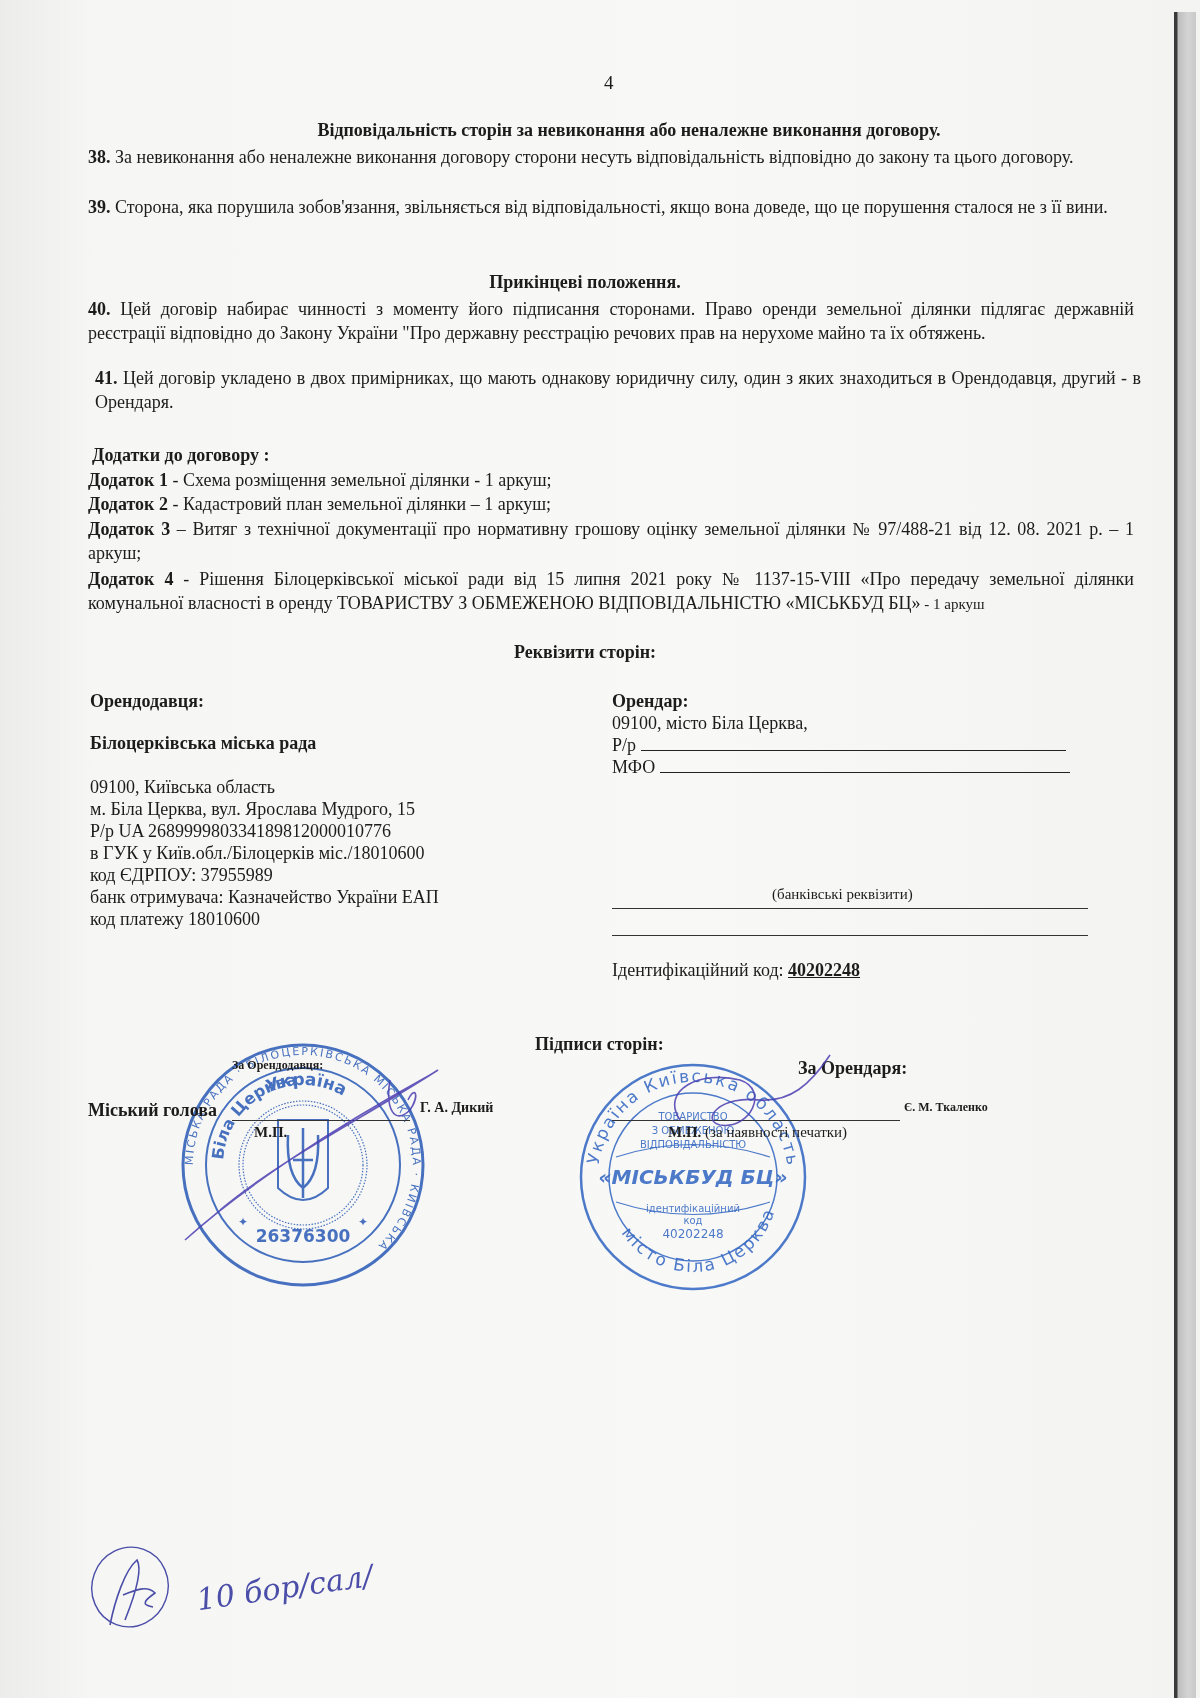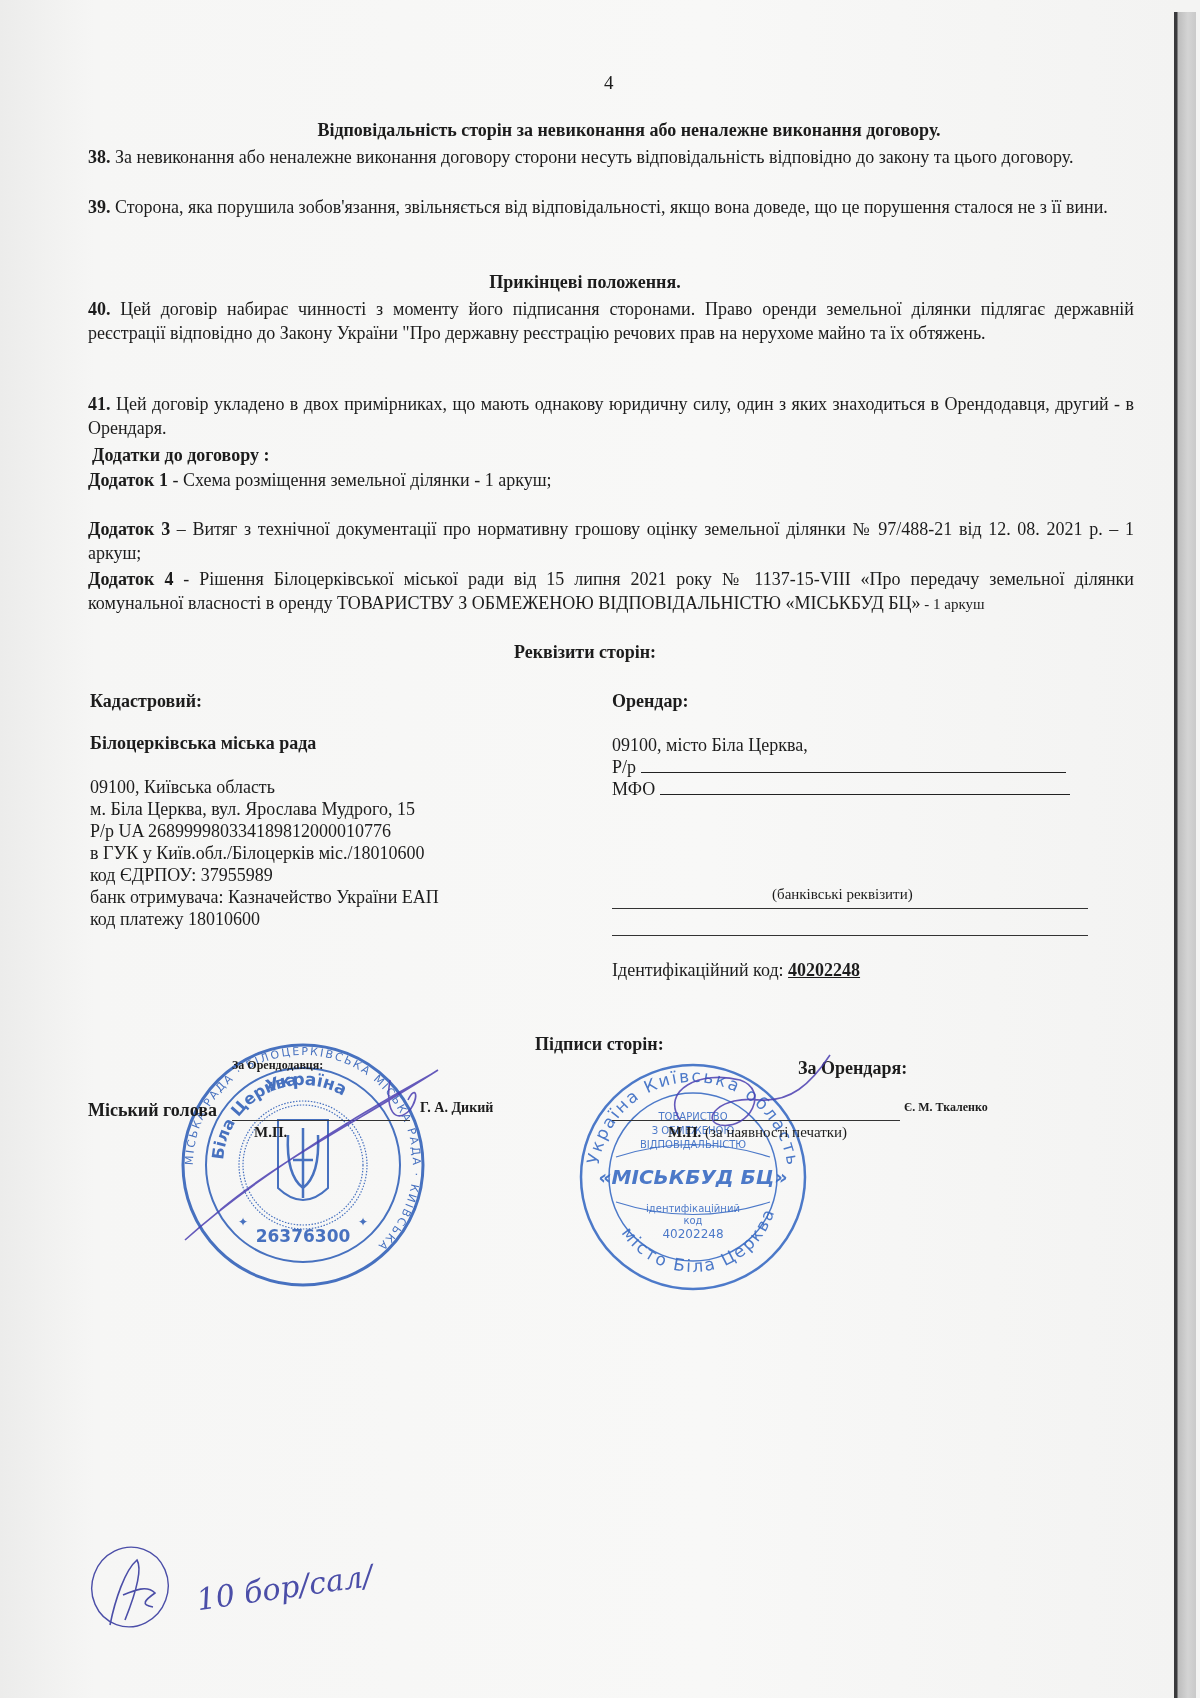--- a/index.html
+++ b/index.html
@@ -49,56 +49,59 @@
     <span class="b">39.</span>
     <span>Сторона, яка порушила зобов'язання, звільняється від відповідальності, якщо вона доведе, що це порушення сталося не з її вини.</span>
   </div>
 
   <div class="heading abs" style="left:0; width:1170px; top:272px;">Прикінцеві положення.</div>
 
   <div class="p" style="top:297px;">
     <span class="b">40.</span>
     <span>Цей договір набирає чинності з моменту його підписання сторонами. Право оренди земельної ділянки підлягає державній реєстрації відповідно до Закону України "Про державну реєстрацію речових прав на нерухоме майно та їх обтяжень.</span>
   </div>
-  <div class="p" style="top:392px;">
+  <div class="p" style="top:366px;margin-left:7px;">
     <span class="b">41.</span>
     <span>Цей договір укладено в двох примірниках, що мають однакову юридичну силу, один з яких знаходиться в Орендодавця, другий - в Орендаря.</span>
   </div>
 
   <div class="abs b" style="left:92px; top:445px; font-size:18px;">Додатки до  договору :</div>
 
   <div class="p" style="top:468px;">
     <span class="b">Додаток 1</span><span> - Схема розміщення земельної ділянки - 1 аркуш;</span>
   </div>
+  <div class="p" style="top:492px;">
+    <span class="b">Додаток 2</span><span> - Кадастровий план земельної ділянки – 1 аркуш;</span>
+  </div>
   <div class="p" style="top:517px;">
     <span class="b">Додаток 3</span><span> – Витяг з технічної документації про нормативну грошову оцінку земельної ділянки № 97/488-21 від 12. 08. 2021 р. – 1 аркуш;</span>
   </div>
   <div class="p" style="top:567px;">
     <span class="b">Додаток 4</span><span> -  Рішення Білоцерківської міської ради від 15 липня 2021 року № 1137-15-VIII «Про передачу земельної ділянки комунальної власності в оренду ТОВАРИСТВУ З ОБМЕЖЕНОЮ ВІДПОВІДАЛЬНІСТЮ  «МІСЬКБУД БЦ»</span><span style="font-size:15px;"> - 1 аркуш</span>
   </div>
 
   <div class="heading abs" style="left:0; width:1170px; top:642px;">Реквізити сторін:</div>
 
   <div class="col" style="left:90px; top:690px;">
-    <div class="b">Кадастровий:</div>
+    <div class="b">Орендодавця:</div>
     <div class="b" style="margin-top:20px;">Білоцерківська міська  рада</div>
     <div style="margin-top:22px; font-family:'Liberation Serif',serif;">
       <div>09100, Київська область</div>
       <div>м. Біла Церква, вул. Ярослава Мудрого, 15</div>
       <div>Р/р UA 268999980334189812000010776</div>
       <div>в ГУК у Київ.обл./Білоцерків міс./18010600</div>
       <div>код ЄДРПОУ: 37955989</div>
       <div>банк отримувача: Казначейство України ЕАП</div>
       <div>код платежу  18010600</div>
     </div>
   </div>
 
   <div class="col" style="left:612px; top:690px; width:480px;">
     <div class="b">Орендар:</div>
-    <div style="margin-top:22px;">
+    <div style="">
       <div>09100, місто  Біла  Церква,</div>
       <div>
         <span>Р/р</span>
         <span class="line" style="width:425px;"></span>
       </div>
       <div>
         <span>МФО</span>
         <span class="line" style="width:410px;"></span>
       </div>
     </div>

